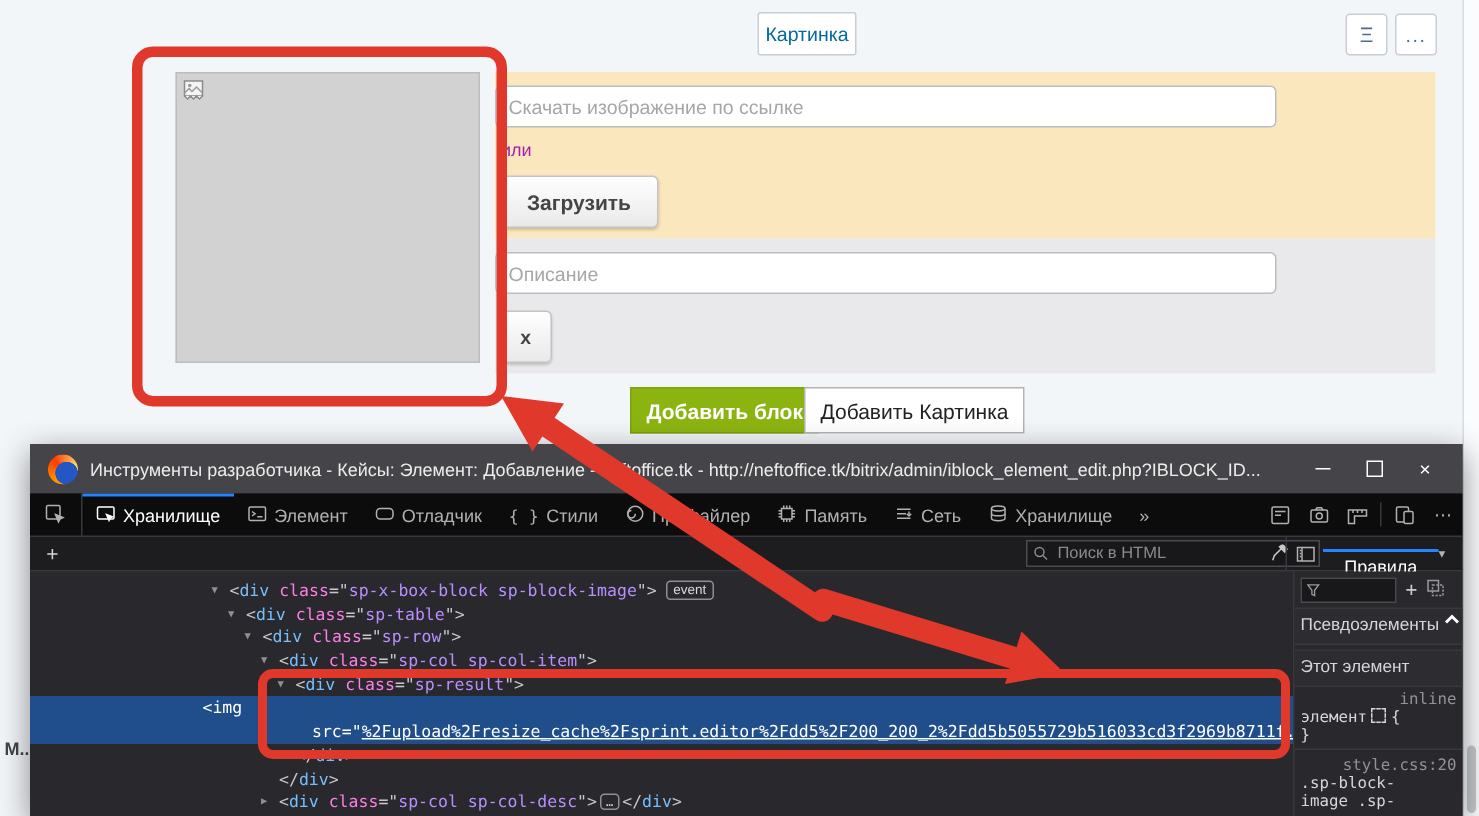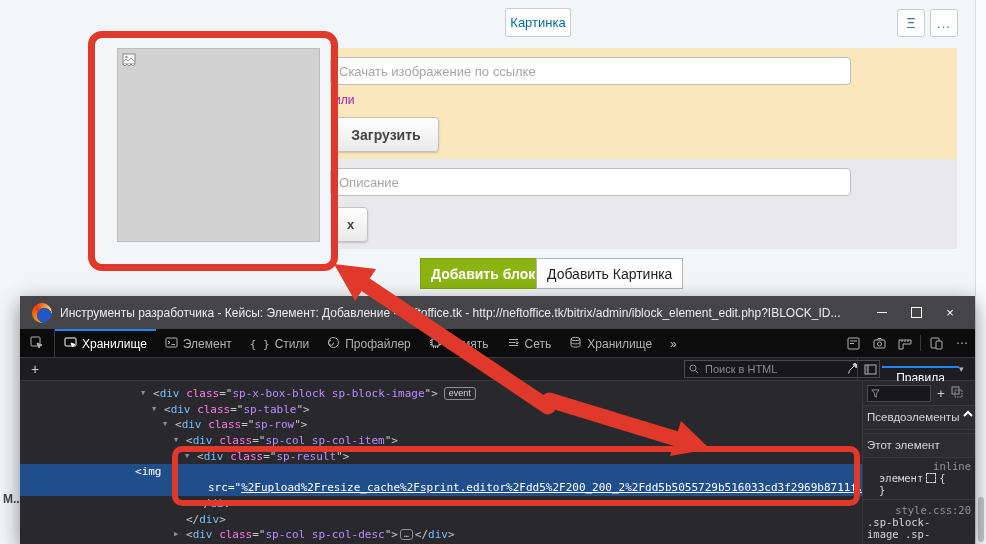--- a/index.html
+++ b/index.html
@@ -81,21 +81,21 @@
               padding:0 3px;margin:0 2px;color:#d7d7db;vertical-align:1px;}
   
   #rulesPanel{width:112px;border-left:1px solid #38383d;background:#29292d;position:relative;
               font-family:"DejaVu Sans Mono","Liberation Mono",monospace;font-size:10.5px;color:#d7d7db;overflow:hidden;}
   #filterRow{height:24px;display:flex;align-items:center;gap:6px;padding:0 4px;border-bottom:1px solid #38383d;}
   #filterBox{width:56px;height:15px;background:#18181a;border:1px solid #4a4a4f;display:flex;align-items:center;padding:0 3px;color:#9a9a9e;}
   .sectionBar{height:23px;line-height:23px;padding:0 4px;border-bottom:1px solid #38383d;color:#d7d7db;
               font-family:"Liberation Sans",sans-serif;font-size:11.5px;white-space:nowrap;overflow:hidden;}
   #thisEl{border-top:1px solid #38383d;margin-top:3px;background:#2d2d31;}
   #pseudoEl{background:#2d2d31;}
-  #ruleBlock{padding:2px 4px 0 16px;}
+  #ruleBlock{padding:2px 4px 0 4px;}
   .srcline{text-align:right;color:#939395;}
   .selview{color:#d7d7db;}
   .el-icon{display:inline-block;width:8px;height:8px;border:1px dashed #d7d7db;vertical-align:-1px;margin:0 3px;}
   #rulesScrollUp{position:absolute;right:2px;top:27px;color:#fff;}
   
   #redBox1{position:absolute;left:88px;top:31px;width:250px;height:240px;border:7px solid #e0382b;border-radius:14px;z-index:40;box-sizing:border-box;}
   #redBox2{position:absolute;left:172px;top:446px;width:688px;height:60px;border:6px solid #e0382b;border-radius:10px;z-index:40;box-sizing:border-box;}
   #arrows{position:absolute;left:0;top:0;width:986px;height:544px;z-index:50;pointer-events:none;}
 </style>
 </head>
@@ -166,20 +166,26 @@
               <path d="M7 7l4 1.5-1.5.8L8.7 11z" fill="currentColor"></path>
             </svg></span>
           <span>Хранилище</span>
         </div>
         <div class="dt-tab">
           <span><svg width="13" height="13" viewBox="0 0 13 13" fill="none" stroke="currentColor">
               <rect x="1" y="2" width="11" height="9" rx="1"></rect>
               <path d="M3 5l2 1.5L3 8M6.5 8.5H10"></path>
             </svg></span>
           <span>Элемент</span>
+        </div>
+        <div class="dt-tab">
+          <span><svg width="13" height="13" viewBox="0 0 13 13" fill="none" stroke="currentColor">
+              <rect x="1" y="3" width="11" height="7" rx="2.5"></rect>
+            </svg></span>
+          <span>Отладчик</span>
         </div>
         <div class="dt-tab">
           <span><span class="braces">{ }</span></span>
           <span>Стили</span>
         </div>
         <div class="dt-tab">
           <span><svg width="13" height="13" viewBox="0 0 13 13" fill="none" stroke="currentColor">
               <circle cx="6.5" cy="6.5" r="5"></circle>
               <path d="M6.5 6.5 A2.5 2.5 0 1 1 4 4.3"></path>
             </svg></span>

